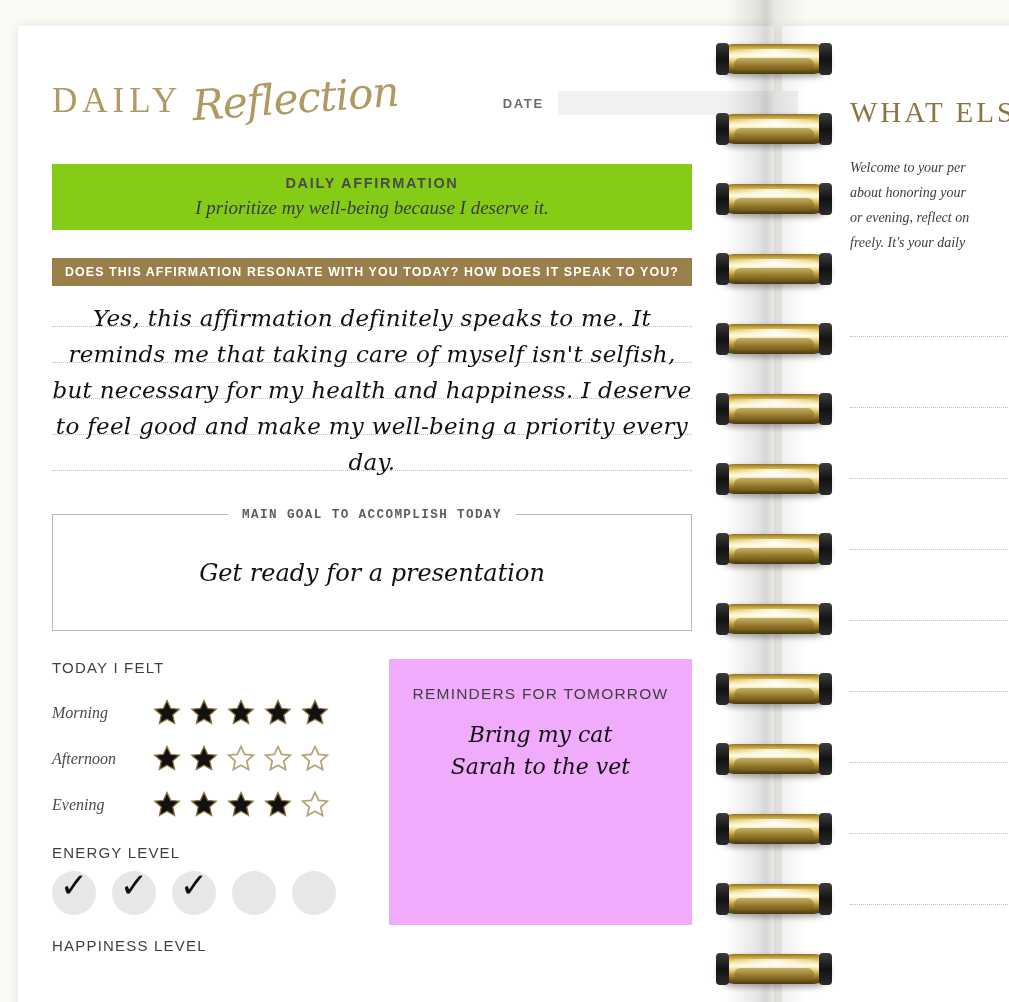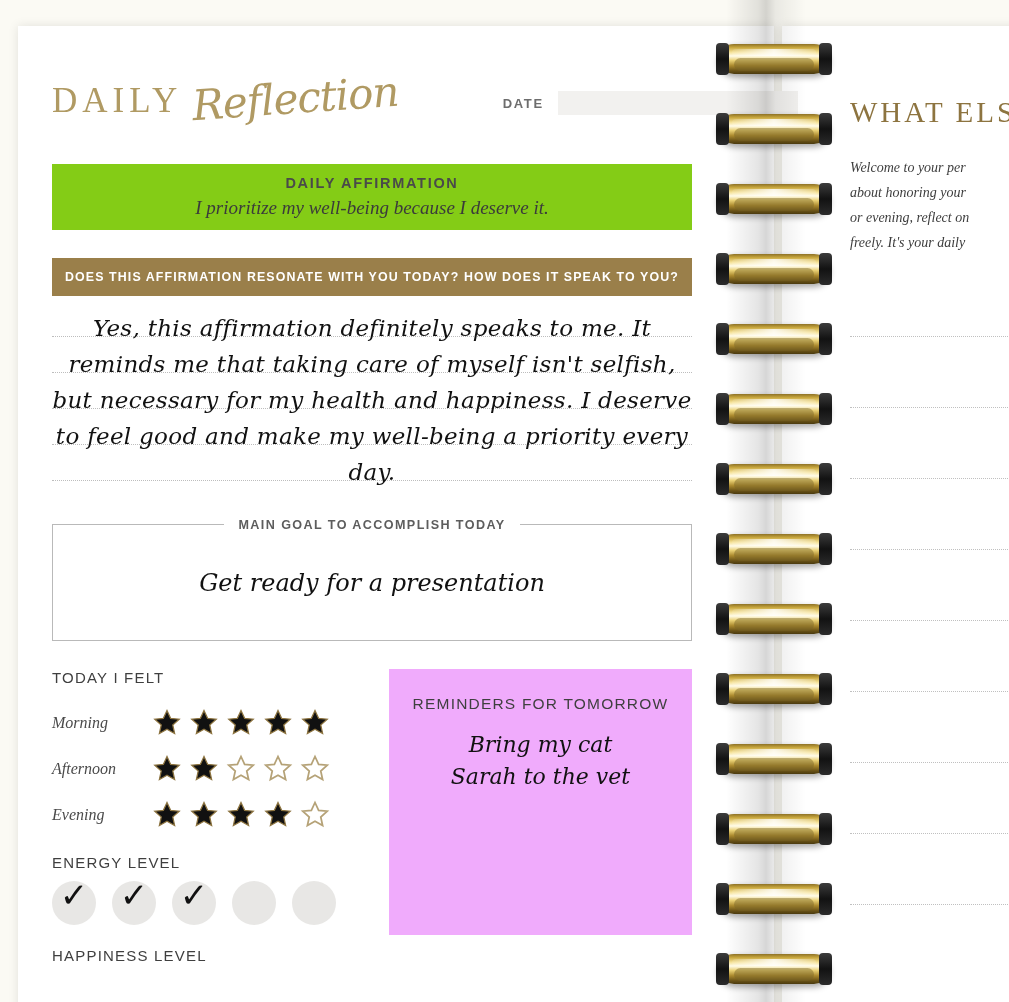--- a/index.html
+++ b/index.html
@@ -118,21 +118,21 @@
     font-family: "Liberation Serif", serif;
     font-style: italic;
     font-size: 19px;
     color: #3b3b3b;
     margin-top: 6px;
   }
 
   .prompt-bar {
     margin-top: 28px;
     background: #9a7f4a;
-    height: 38px;
+    height: 28px;
     display: flex;
     align-items: center;
     justify-content: center;
   }
   .prompt-bar span {
     color: #ffffff;
     font-size: 12.4px;
     letter-spacing: 1.1px;
     font-weight: bold;
   }
@@ -170,20 +170,21 @@
   .goal-wrap {
     margin-top: 24px;
     position: relative;
   }
   .goal-legend {
     position: absolute;
     top: -9px;
     left: 0;
     right: 0;
     text-align: center;
+    font-family: Liberation Mono, monospace;
   }
   .goal-legend span {
     background: #ffffff;
     padding: 0 14px;
     font-size: 12.6px;
     letter-spacing: 1.4px;
     color: #5d5d5d;
     font-weight: bold;
   }
   .goal-box {

